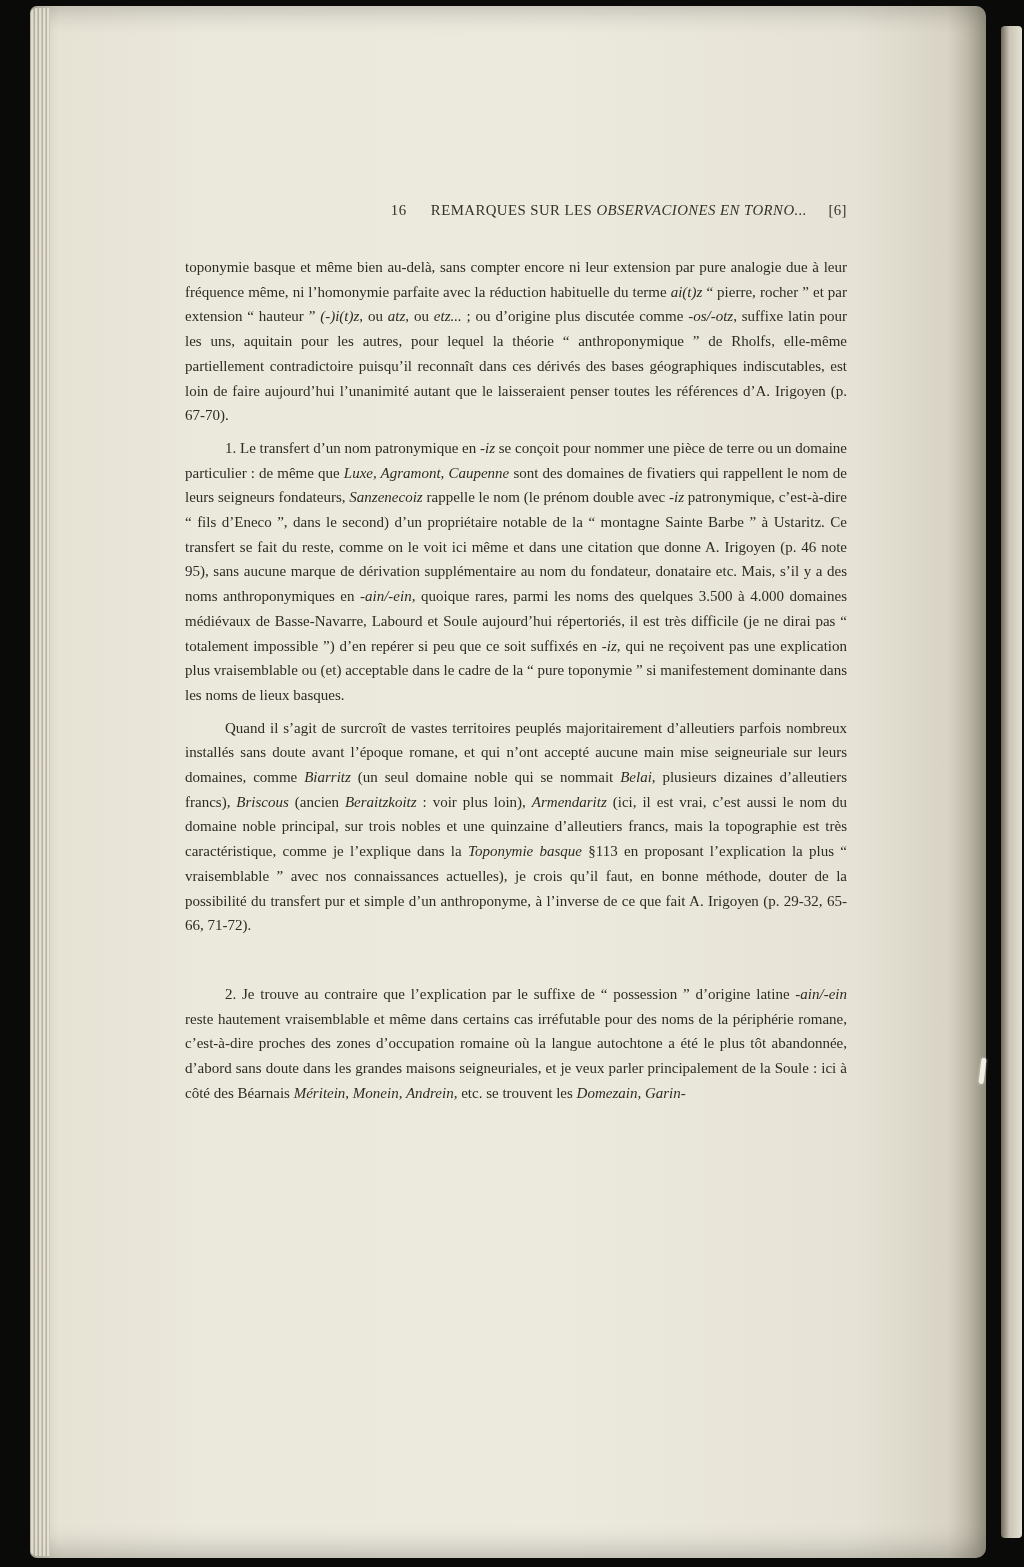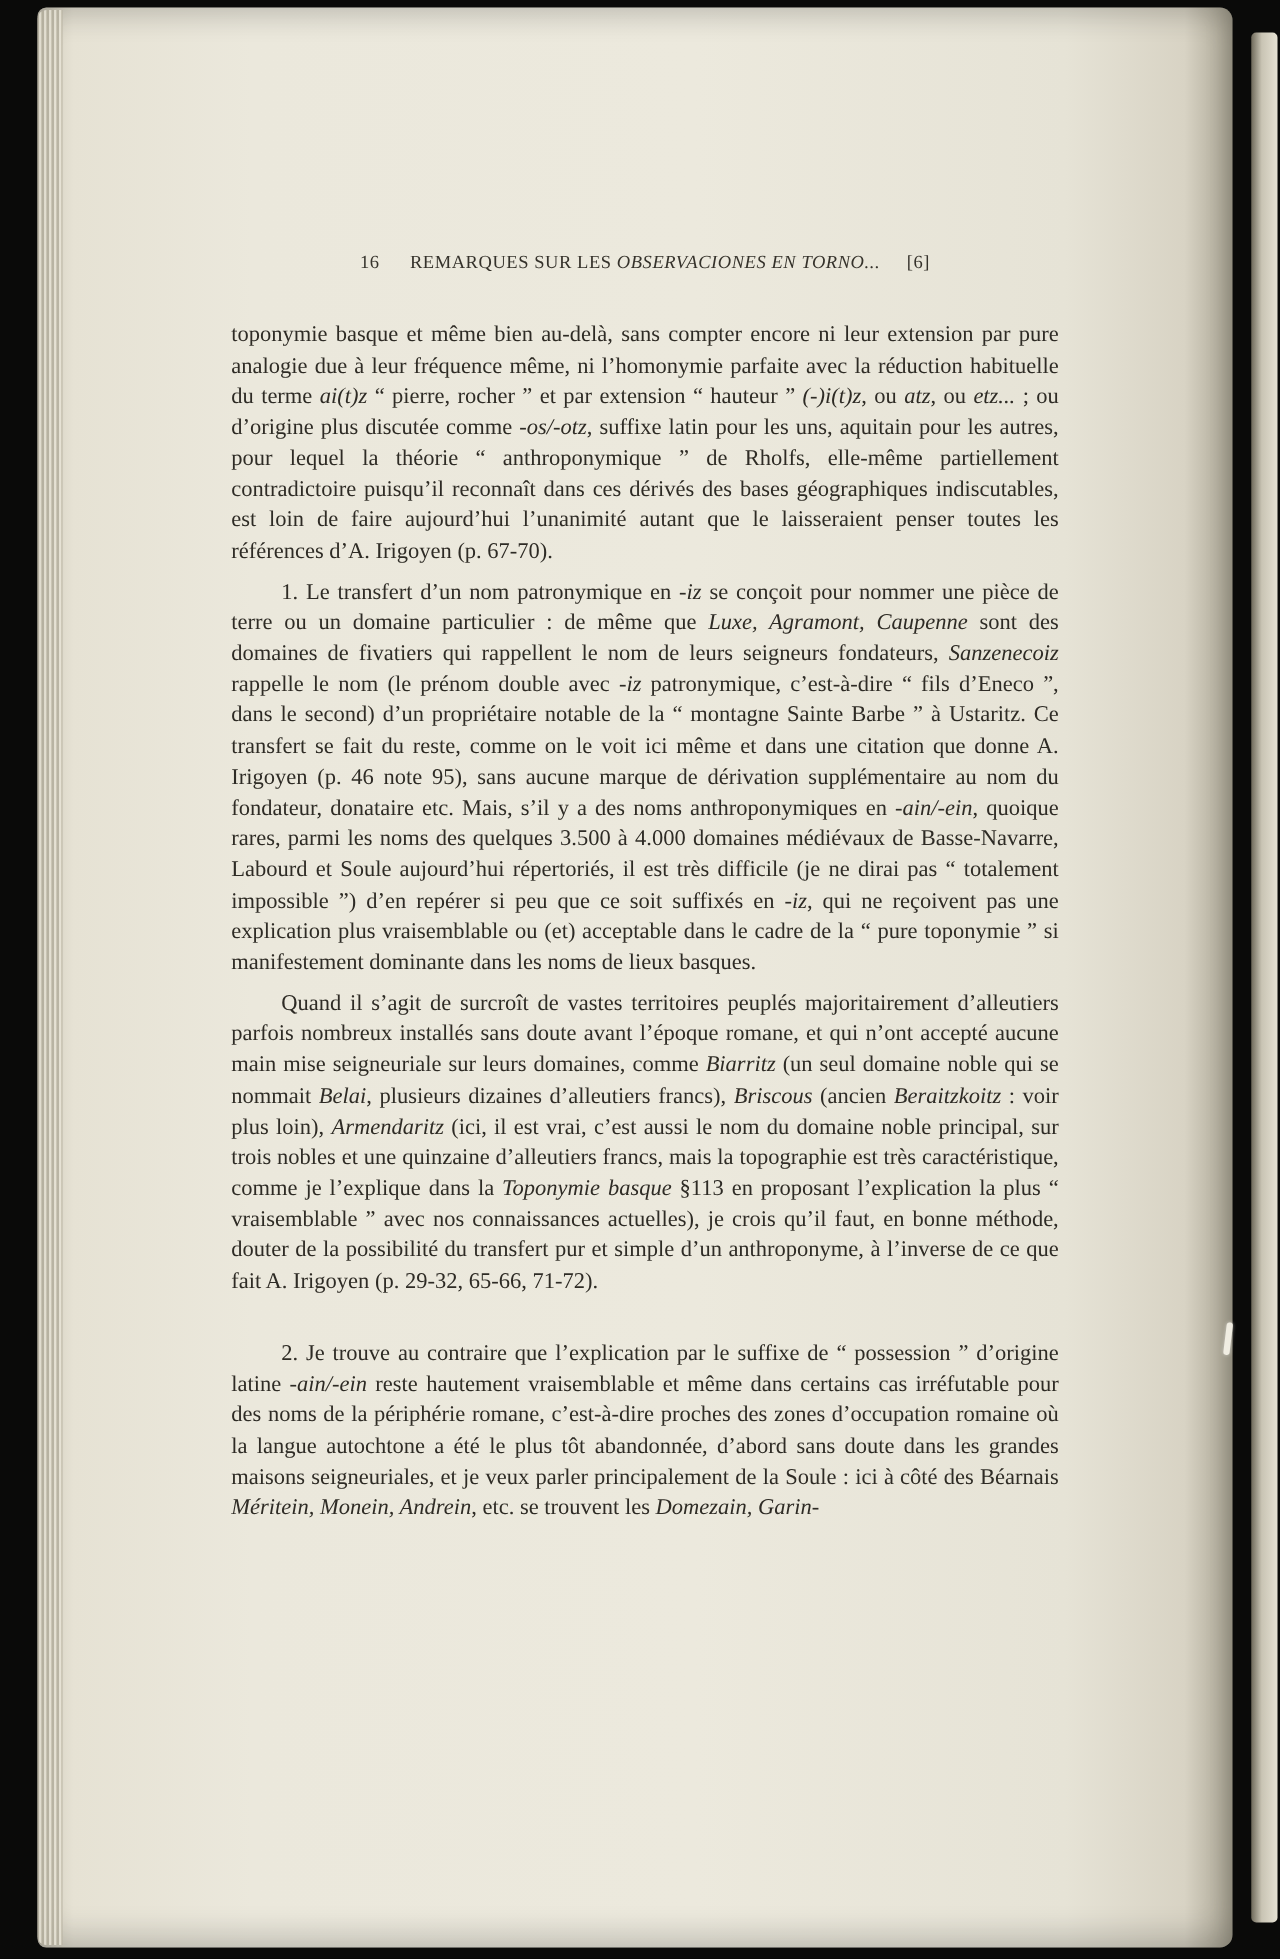--- a/index.html
+++ b/index.html
@@ -53,39 +53,39 @@
     box-shadow: 0 0 3px rgba(255,255,255,0.5);
   }
   .text-column {
     position: absolute;
     left: 155px; top: 196px;
     width: 662px;
     color: #2e2b25;
   }
   .header {
     display: flex;
-    justify-content: center;
+    justify-content: flex-end;
     align-items: baseline;
     font-size: 14.8px;
     letter-spacing: 0.45px;
     color: #35322b;
     white-space: nowrap;
   }
   .header .pagenum { min-width: 40px; text-align: left; }
   .header .bracket { min-width: 40px; text-align: right; }
   .header-title em { }
   .body-text {
     margin-top: 36px;
-    font-size: 18px;
+    font-size: 15px;
     line-height: 24.7px;
     text-align: justify;
   }
   .body-text p { margin: 0 0 8px 0; }
   .body-text p.indent { text-indent: 40px; }
-  .body-text p.gap-before { margin-top: 33px; }
+  .body-text p.gap-before { margin-top: 44px; }
   .body-text em { font-style: italic; }
 </style>
 </head>
 <body>
 
 <div class="scene">
   <div class="page">
     <div class="text-column">
       <div class="header">
         <span class="pagenum">16</span>

